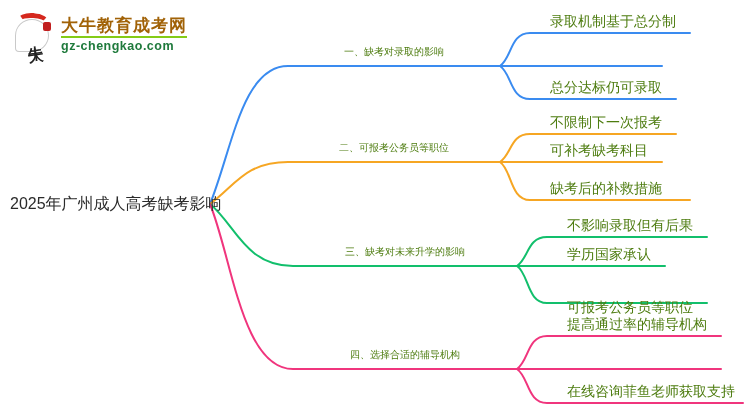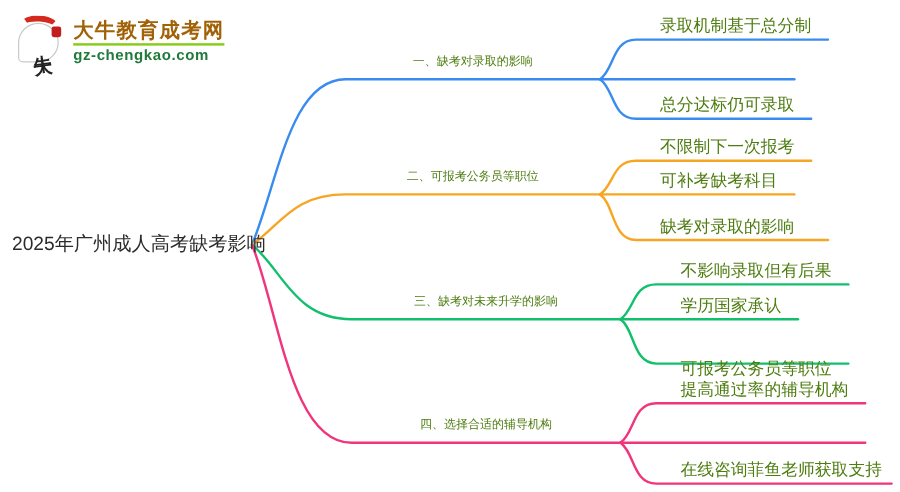--- a/index.html
+++ b/index.html
@@ -179,21 +179,21 @@
   <div class="node branch-label" style="left:288px; top:42px;  width:212px;">一、缺考对录取的影响</div>
   <div class="node branch-label" style="left:288px; top:138px; width:212px;">二、可报考公务员等职位</div>
   <div class="node branch-label" style="left:293px; top:242px; width:224px;">三、缺考对未来升学的影响</div>
   <div class="node branch-label" style="left:293px; top:345px; width:224px;">四、选择合适的辅导机构</div>
 
   <div class="node leaf-label" style="left:550px; top:11px;">录取机制基于总分制</div>
   <div class="node leaf-label" style="left:550px; top:77px;">总分达标仍可录取</div>
 
   <div class="node leaf-label" style="left:550px; top:112px;">不限制下一次报考</div>
   <div class="node leaf-label" style="left:550px; top:140px;">可补考缺考科目</div>
-  <div class="node leaf-label" style="left:550px; top:178px;">缺考对录取的影响</div>
+  <div class="node leaf-label" style="left:550px; top:178px;">缺考后的补救措施</div>
 
   <div class="node leaf-label" style="left:567px; top:215px;">不影响录取但有后果</div>
   <div class="node leaf-label" style="left:567px; top:244px;">学历国家承认</div>
   <div class="node leaf-label" style="left:567px; top:281px;margin-top:16px;">可报考公务员等职位</div>
 
   <div class="node leaf-label" style="left:567px; top:314px;">提高通过率的辅导机构</div>
   <div class="node leaf-label" style="left:567px; top:381px;">在线咨询菲鱼老师获取支持</div>
 
 </div>
 

